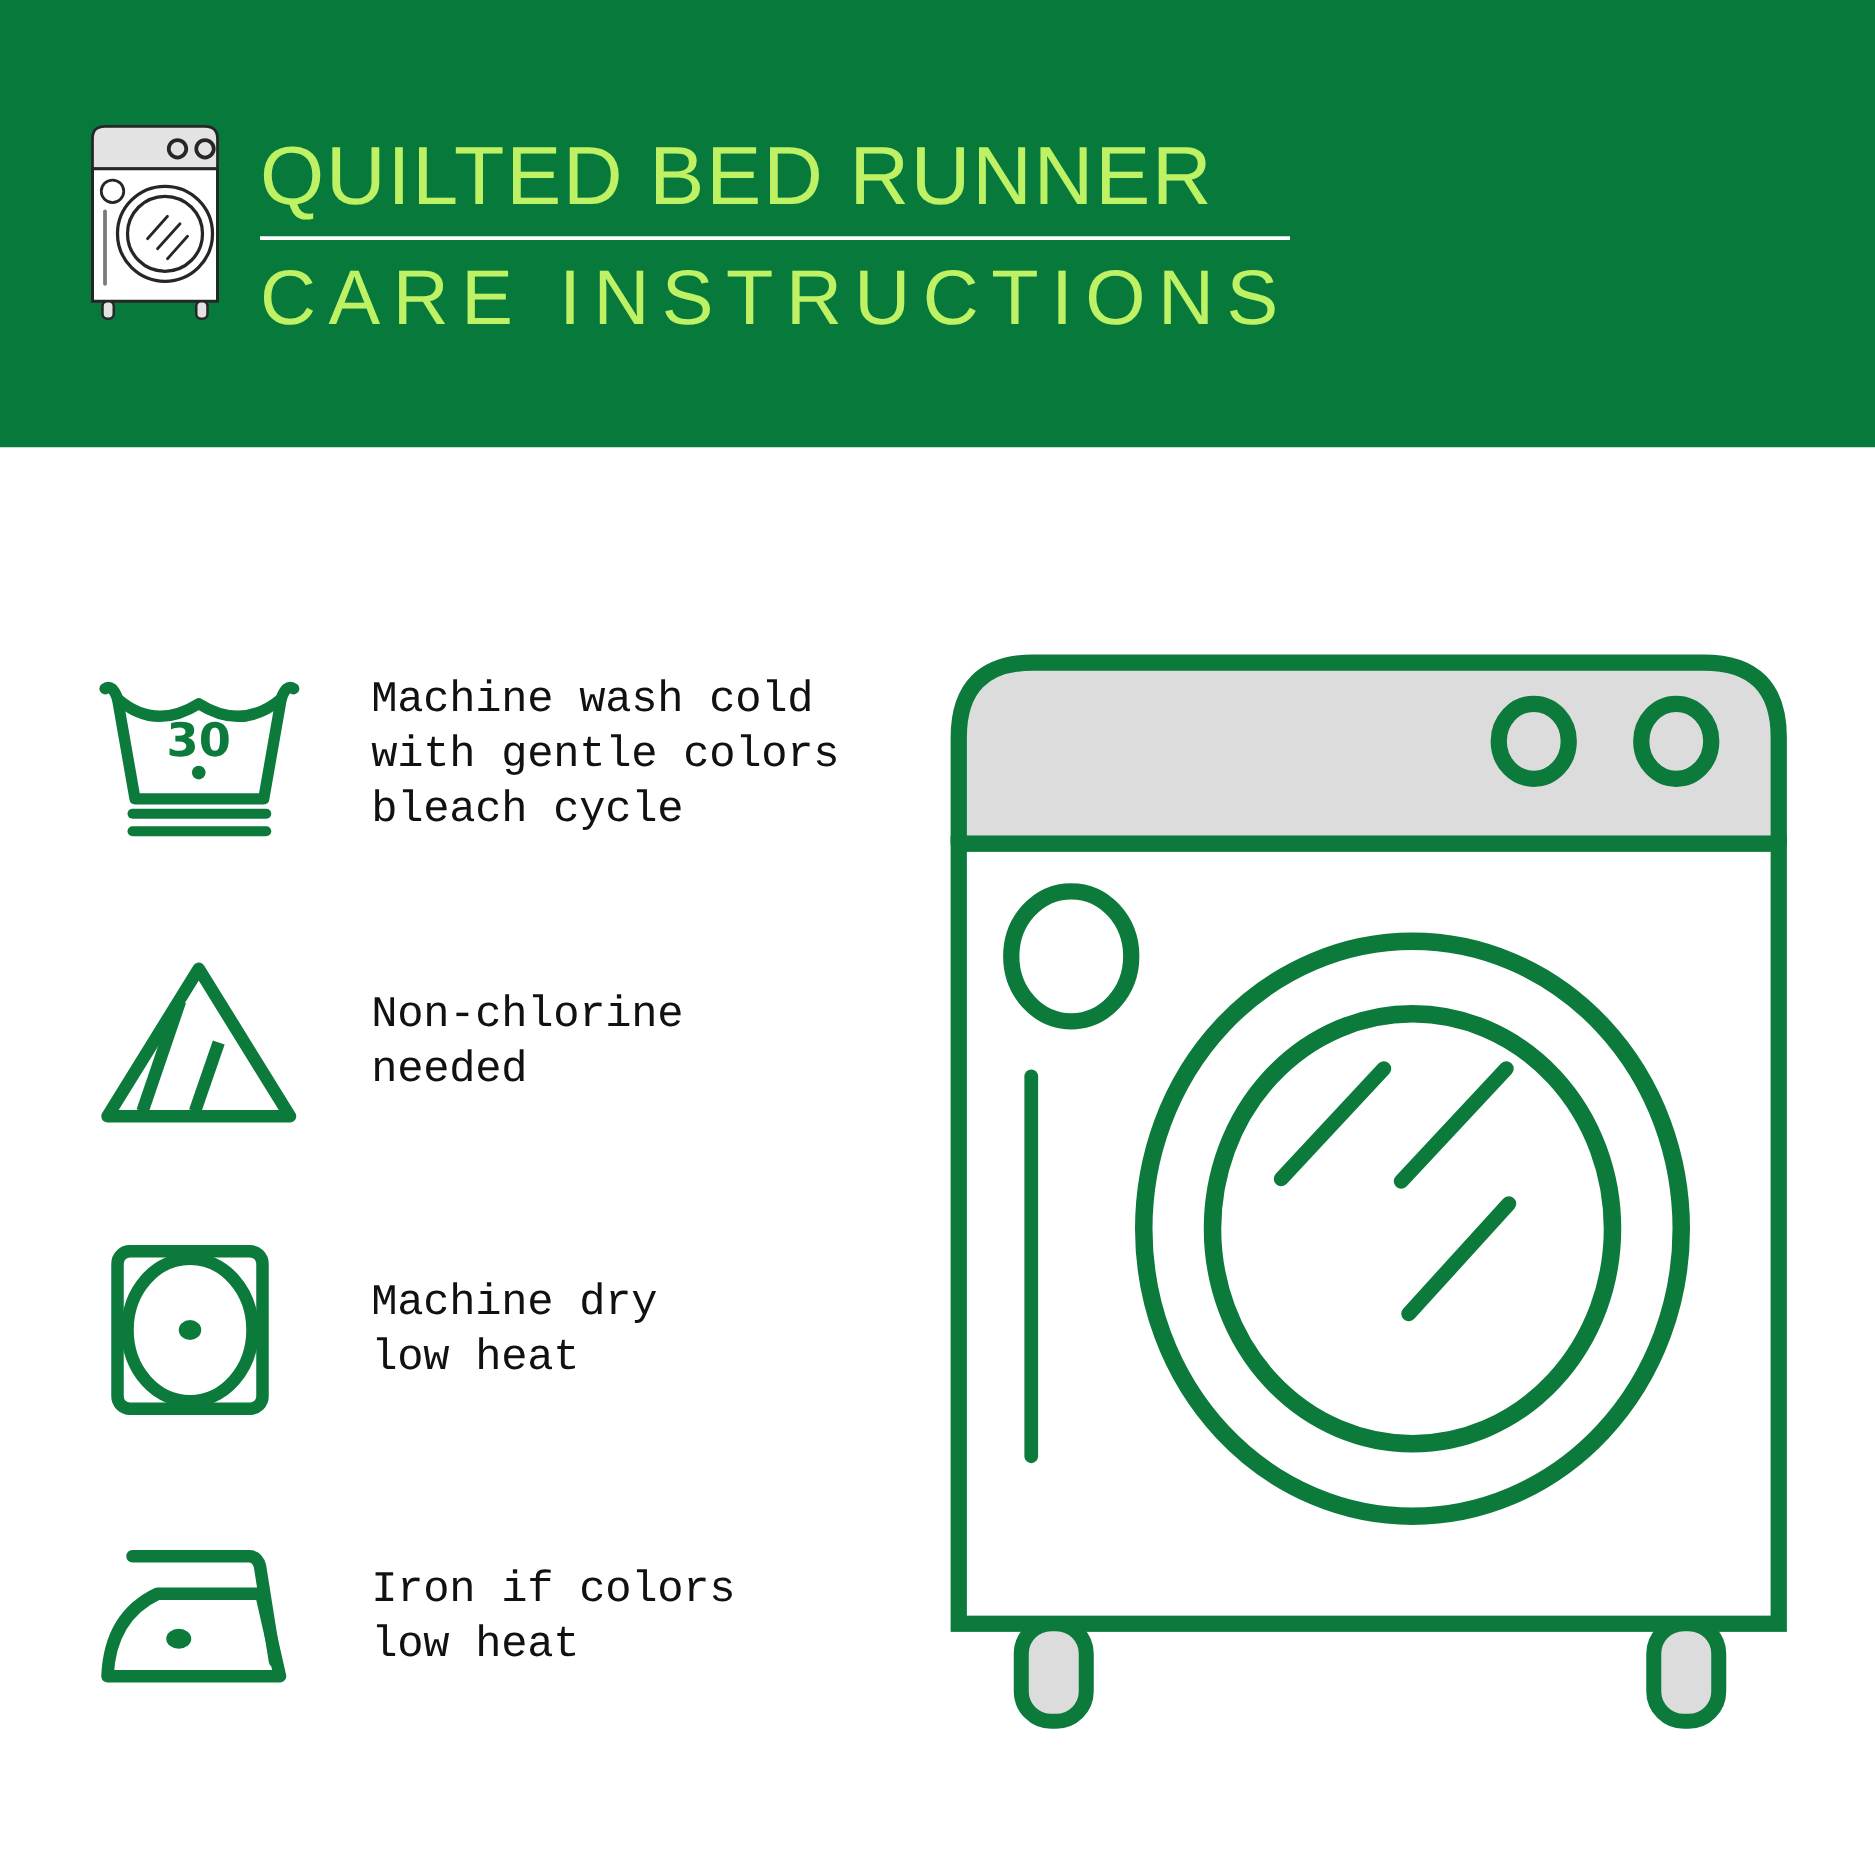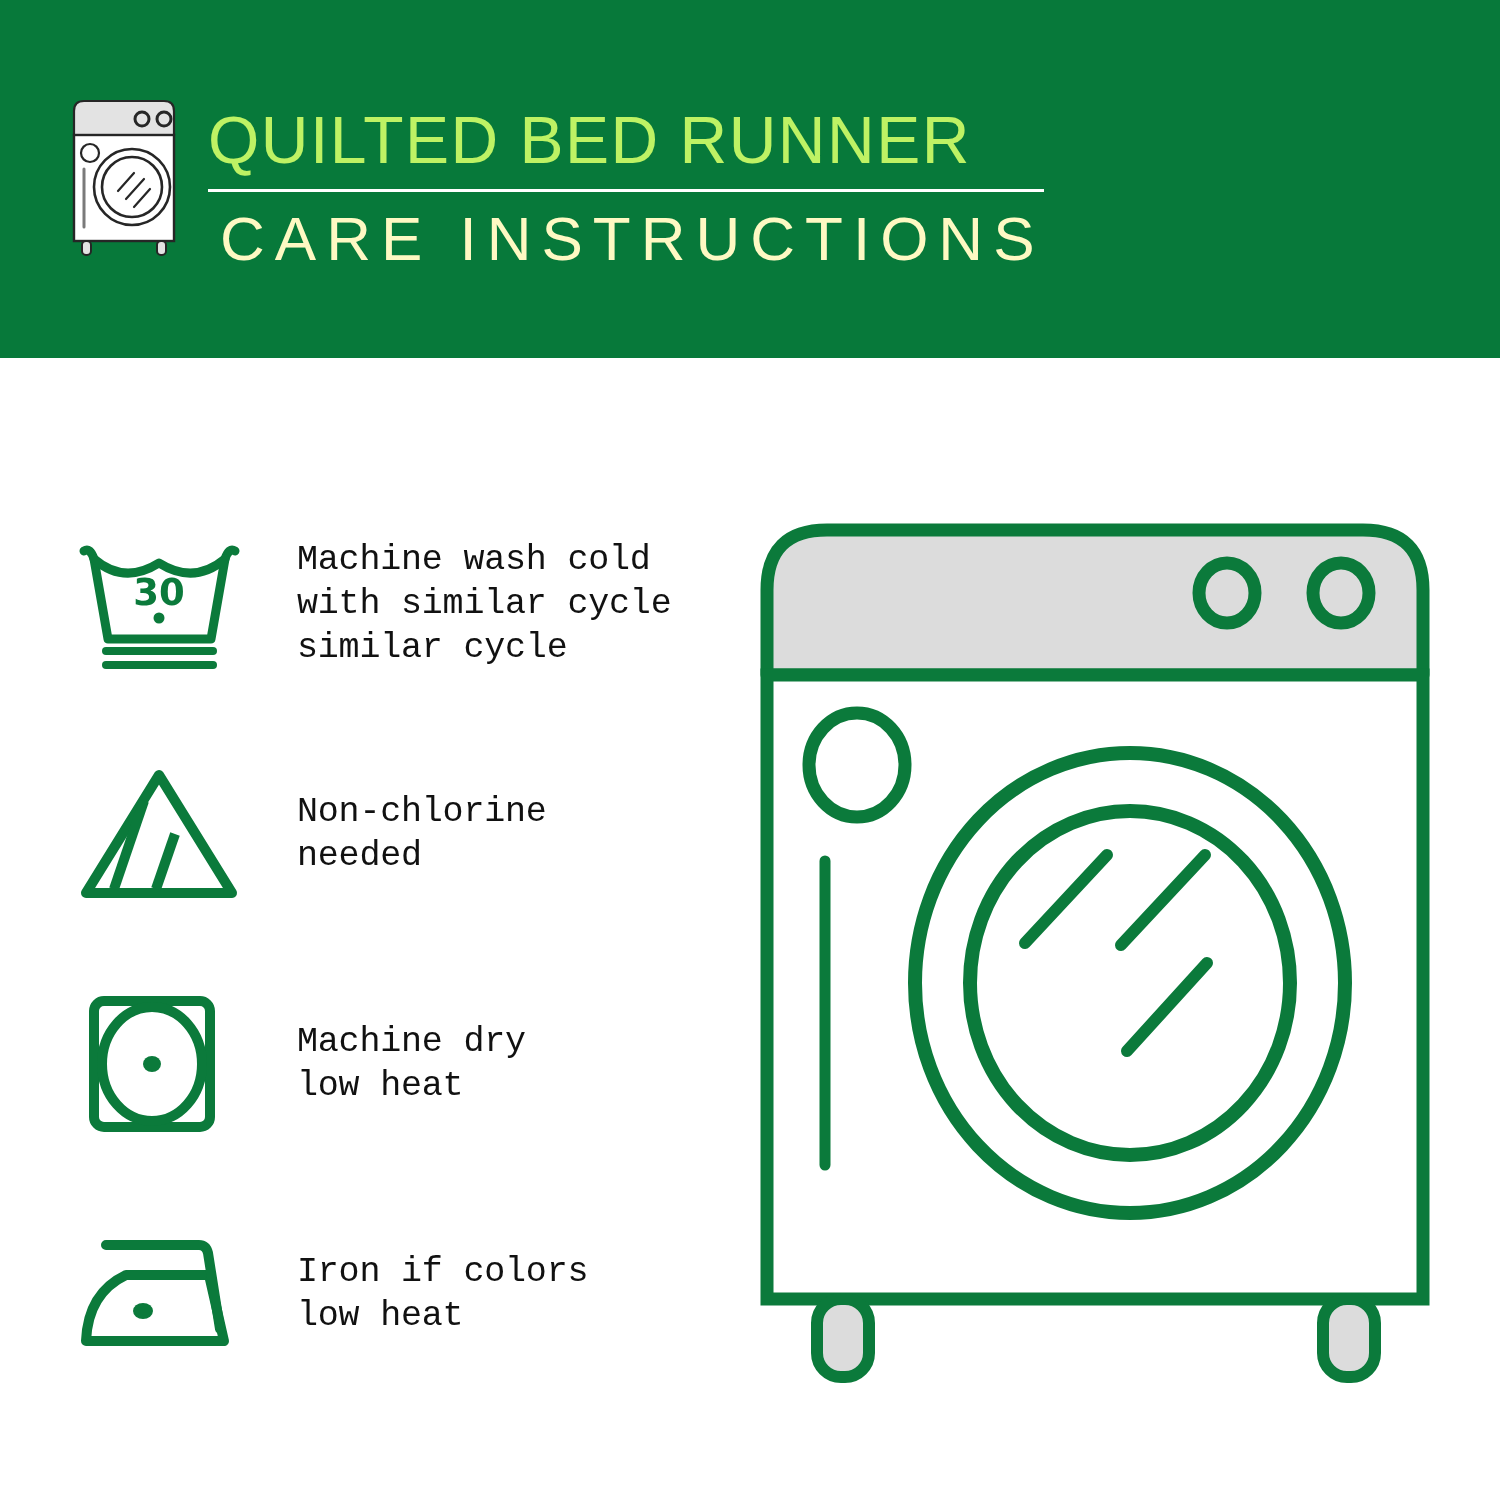--- a/index.html
+++ b/index.html
@@ -55,28 +55,27 @@
     font-family: "Liberation Sans", "DejaVu Sans", sans-serif;
   }
   .title-rule {
     height: 3px;
     background: #ffffff;
     margin-top: 12px;
     margin-bottom: 12px;
     width: 100%;
   }
   .title-sub {
-    color: #fef9c3;
+    color: #bef264;
     font-size: 62px;
     line-height: 70px;
     font-weight: 400;
     letter-spacing: 10px;
     white-space: nowrap;
     font-family: "Liberation Sans", "DejaVu Sans", sans-serif;
-    margin-left: 12px;
   }
 
   
   .body-area {
     position: absolute;
     left: 0;
     top: 358px;
     width: 1500px;
     height: 1142px;
     background: #ffffff;
@@ -180,22 +179,22 @@
           <text x="87" y="76" text-anchor="middle" font-family="DejaVu Sans, Liberation Sans, sans-serif" font-size="37" font-weight="700" fill="#0B7A3B">30</text>
 
           <circle cx="87" cy="89" r="5.5" fill="#0B7A3B"></circle>
 
           <rect x="30" y="118" width="115" height="8" rx="4" fill="#0B7A3B"></rect>
           <rect x="30" y="132" width="115" height="8" rx="4" fill="#0B7A3B"></rect>
         </svg>
       </div>
       <div class="care-label">
         <span>Machine wash cold</span>
-        <span>with similar cycle</span>
-        <span>similar cycle</span>
+        <span>with gentle colors</span>
+        <span>bleach cycle</span>
       </div>
     </div>
 
     <div class="care-row">
       <div class="care-symbol">
         <svg viewBox="0 0 175 150" width="175" height="150" aria-hidden="true">
           <path d="M87 16 L160 134 H14 Z" fill="none" stroke="#0B7A3B" stroke-width="10" stroke-linejoin="round"></path>
           <line x1="72" y1="42" x2="42" y2="130" stroke="#0B7A3B" stroke-width="10" stroke-linecap="butt"></line>
           <line x1="103" y1="75" x2="84" y2="130" stroke="#0B7A3B" stroke-width="10" stroke-linecap="butt"></line>
         </svg>

